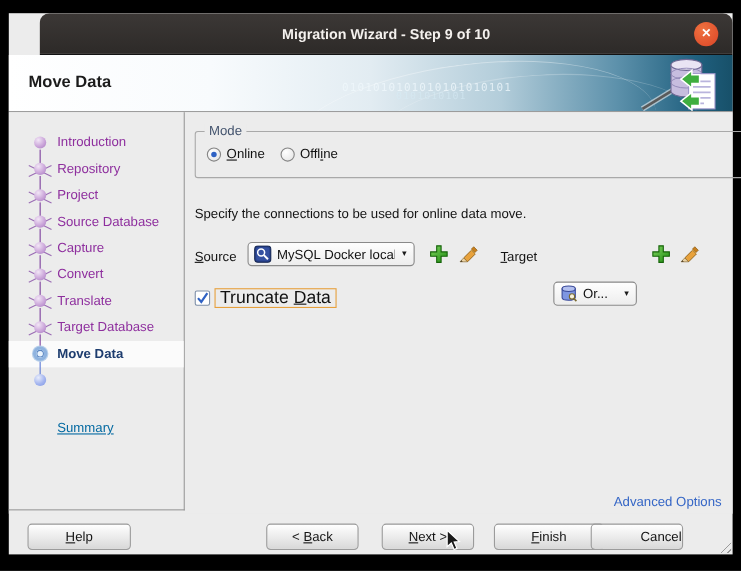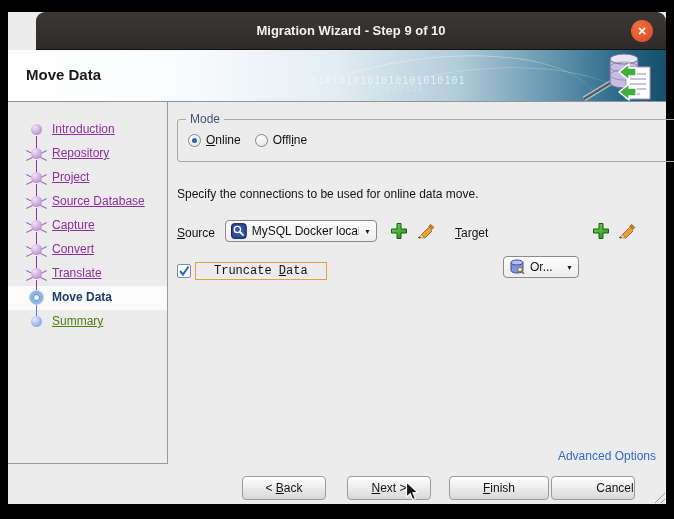--- a/index.html
+++ b/index.html
@@ -34,23 +34,23 @@
   
   .content { position:absolute; top:90px; left:0; right:0; bottom:37px; background:#ececec; }
 
   
   .sidebar { position:absolute; left:0; top:0; width:160px; height:362px;
     border-right:1px solid #9a9a9a; border-bottom:1px solid #9a9a9a; }
   .steps { position:absolute; top:16px; left:0; right:0; list-style:none; }
   .step { position:relative; height:24px; }
   .step.current { background:#fbfbfb; }
   .step-label { position:absolute; left:44px; top:4px; font-size:12px; white-space:nowrap; }
-  .step.visited .step-label { color:#8e2f9e; text-decoration:underline; }
+  .step.visited .step-label { color:#8e2f9e; }
   .step.current .step-label { color:#1d3c6e; font-weight:bold; }
-  .step.future .step-label { color:#4d7c0f; text-decoration:underline; }
+  .step.future .step-label { color:#0369a1; text-decoration:underline;margin-top:44px; }
   .dot-wrap { position:absolute; left:23px; top:6px; width:11px; height:11px; }
   .dot { position:absolute; inset:0; border-radius:50%; z-index:2; }
   .dot.sphere { background:radial-gradient(circle at 35% 30%, #f2e6f6, #cba6da 55%, #a678c0); }
   .dot.sphere-blue { background:radial-gradient(circle at 35% 30%, #e8edfb, #a3b4ef 55%, #7e96e2); }
   .dot.ring { inset:-1px; background:#eaf4fd; border:3px solid #8fb3df; box-shadow:0 0 0 1px #5d87c2 inset, 0 0 0 1px #b9d0ea; }
   .rays::before,.rays::after { content:""; position:absolute; width:23px; height:1px; left:-6px; top:7px;
     background:linear-gradient(90deg,#9a6cb4 0 35%,transparent 35% 65%,#9a6cb4 65%); z-index:1; }
   .rays::before { transform:rotate(26deg); }
   .rays::after  { transform:rotate(-26deg); }
   .connector { position:absolute; left:28px; top:-6px; width:1px; height:13px; z-index:0; }
@@ -72,33 +72,33 @@
   .field-label { position:absolute; font-size:12px; color:#141414; }
   .dd { position:absolute; height:22px; border:1px solid #8a8a8a; border-radius:4px;
     background:linear-gradient(#fefefe,#ededed); display:flex; align-items:center;
     padding:0 5px; gap:5px; font-size:12px; color:#111; }
   .dd .dd-text { white-space:nowrap; overflow:hidden; }
   .dd .arrow { margin-left:auto; font-size:7px; color:#1a1a1a; }
   .tool-btn { position:absolute; width:18px; height:18px; }
   .checkbox-row { position:absolute; left:8px; top:160px; display:flex; align-items:center; }
   .cb { width:14px; height:14px; border:1px solid #7e8fa8; border-radius:2px; background:#fff; }
   .cb svg { display:block; }
-  .cb-label { margin-left:4px; font-size:12px; color:#111; border:1px solid #e7a03c; padding:0 18px; line-height:16px;font-family:Liberation Mono, monospace; }
+  .cb-label { margin-left:4px; font-size:16px; color:#111; border:1px solid #e7a03c; padding:0 4px; line-height:16px; }
   .advanced { position:absolute; right:10px; bottom:4px; font-size:12px; color:#3566c6; cursor:default; }
 
   
   .footer { position:absolute; left:0; right:0; bottom:0; height:37px; }
   .btn { position:absolute; top:9px; height:24px; border:1px solid #9b9b9b; border-radius:4px;
     background:linear-gradient(#ffffff,#eaeaea 55%,#d8d8d8); font-size:12px; color:#141414;
     text-align:center; line-height:22px; font-family:"Liberation Sans",sans-serif; }
   .btn-help   { left:17px;  width:94px; }
   .btn-back   { left:234px; width:84px; }
   .btn-next   { left:339px; width:84px; }
   .btn-finish { left:441px; width:100px; }
-  .btn-cancel { left:543px; width:84px;padding-left:44px; }
+  .btn-cancel { left:529px; width:84px;padding-left:44px; }
   .grip { position:absolute; right:1px; bottom:1px; width:13px; height:13px;
     background:repeating-linear-gradient(135deg, transparent 0 3px, #9a9a9a 3px 4px);
     clip-path:polygon(100% 0, 100% 100%, 0 100%); }
   .cursor { position:absolute; left:405px; top:481px; z-index:50; pointer-events:none; }
 </style>
 </head>
 <body>
 
 <div class="window">
 
@@ -180,20 +180,27 @@
             </span>
           <span class="step-label">Convert</span>
         </li>
         <li class="step visited">
           <span class="connector purple"></span>
           <span class="dot-wrap rays">
               <span class="dot sphere"></span>
             </span>
           <span class="step-label">Translate</span>
         </li>
+        <li class="step visited">
+          <span class="connector purple"></span>
+          <span class="dot-wrap rays">
+              <span class="dot sphere"></span>
+            </span>
+          <span class="step-label">Target Database</span>
+        </li>
         <li class="step current">
           <span class="connector purple"></span>
           <span class="dot-wrap">
               <span class="dot ring"></span>
             </span>
           <span class="step-label">Move Data</span>
         </li>
         <li class="step future">
           <span class="connector blue"></span>
           <span class="dot-wrap">
@@ -283,20 +290,21 @@
           </svg>
         </span>
         <span class="cb-label">Truncate <u>D</u>ata</span>
       </div>
 
       <div class="advanced">Advanced Options</div>
     </div>
   </div>
 
   <div class="footer">
+    <div class="btn btn-help"><u>H</u>elp</div>
     <div class="btn btn-back">&lt; <u>B</u>ack</div>
     <div class="btn btn-next"><u>N</u>ext &gt;</div>
     <div class="btn btn-finish"><u>F</u>inish</div>
     <div class="btn btn-cancel">Cancel</div>
     <div class="grip"></div>
   </div>
 </div>
 
 <svg class="cursor" width="15" height="21" viewBox="0 0 15 21">
   <path d="M1.5 1 L1.5 16 L5.3 12.7 L7.8 18.6 L10.4 17.5 L7.9 11.7 L12.6 11.3 Z" fill="#1a1a1a" stroke="#ffffff" stroke-width="1.1"></path>

